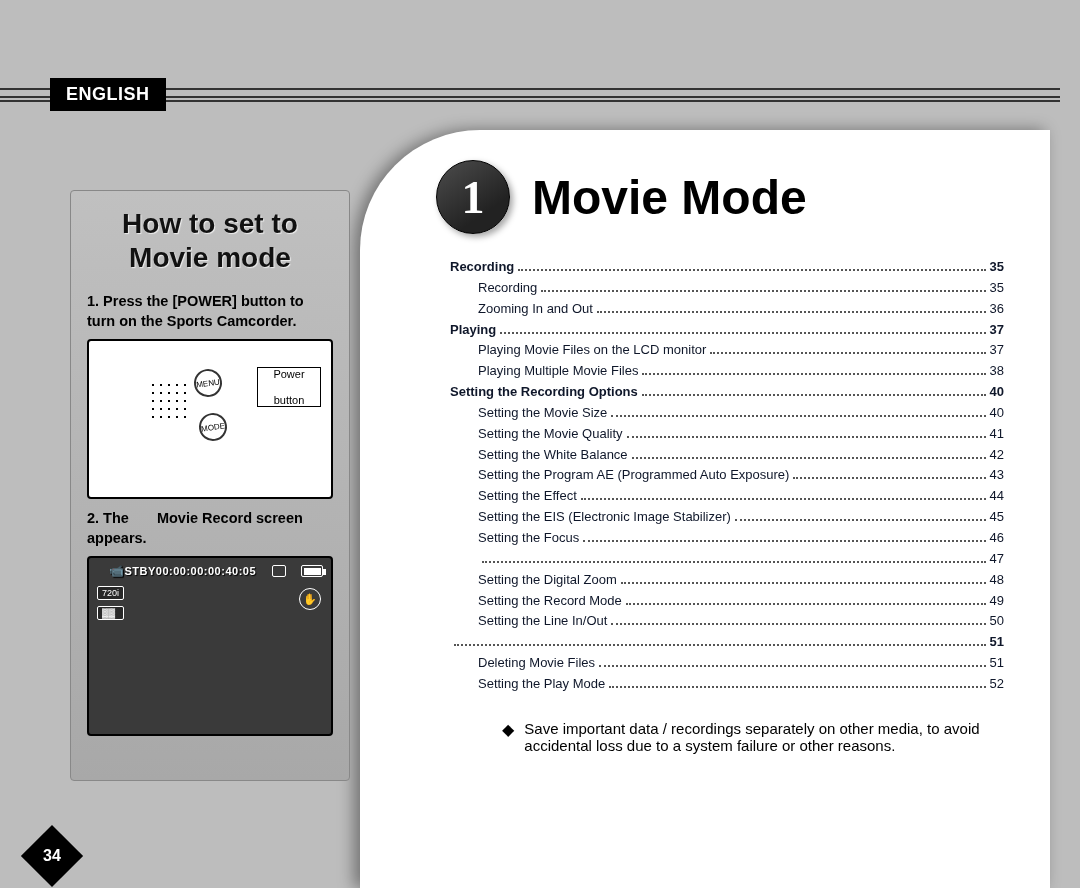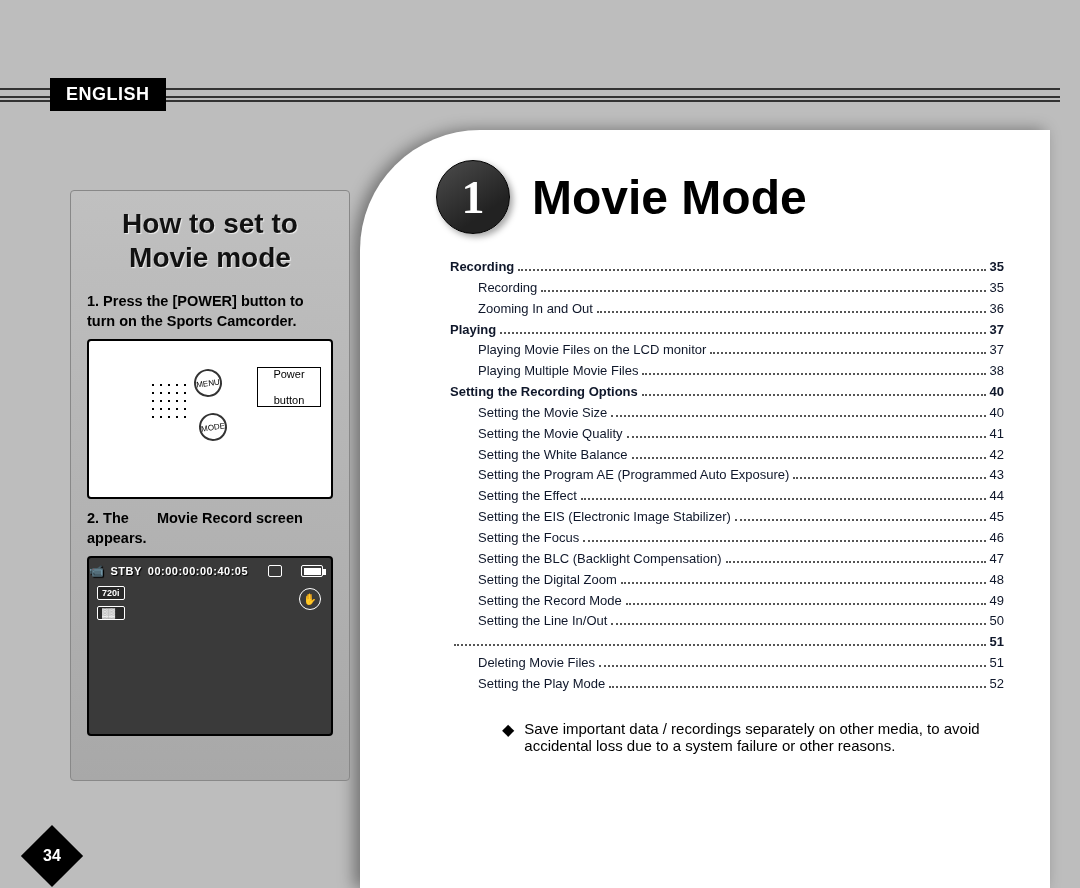--- a/index.html
+++ b/index.html
@@ -138,33 +138,33 @@
     border: 2px solid #000;
     border-radius: 4px;
     height: 180px;
     margin: 6px 2px 4px 2px;
     position: relative;
     color: #fff;
     font-size: 11px;
     overflow: hidden;
   }
   .rec-topbar {
-    position: absolute; top: 6px; left: 0; right: 8px;
-    display: flex; align-items: center; gap: 6px;
+    position: absolute; top: 6px; left: 20px; right: 8px;
+    display: flex; align-items: center; 
     font-weight: bold;
     letter-spacing: 0.5px;
     text-shadow: 1px 1px 1px #000;
   }
   .rec-side {
     position: absolute; top: 28px; left: 8px;
     display: flex; flex-direction: column; gap: 6px;
   }
   .rec-badge {
     border: 1.5px solid #fff; border-radius: 2px;
-    padding: 1px 4px; font-size: 9px; font-weight: bold;
+    padding: 1px 4px; font-size: 9px; font-weight: normal;
     background: rgba(0,0,0,.3);
   }
   .rec-hand {
     position: absolute; top: 30px; right: 10px;
     width: 22px; height: 22px; border: 1.5px solid #fff; border-radius: 50%;
     display:flex; align-items:center; justify-content:center;
   }
   .rec-scene {
     position:absolute; inset: 0;
     background:
@@ -399,21 +399,20 @@
             <span class="toc-label">Setting the EIS (Electronic Image Stabilizer)</span>
             <span class="dots"></span>
             <span class="toc-page">45</span>
           </div>
           <div class="toc-row sub">
             <span class="toc-label">Setting the Focus</span>
             <span class="dots"></span>
             <span class="toc-page">46</span>
           </div>
           <div class="toc-row sub">
-            <span class="toc-label">Setting the BLC (Backlight Compensation)</span>
             <span class="dots"></span>
             <span class="toc-page">47</span>
           </div>
           <div class="toc-row sub">
             <span class="toc-label">Setting the Digital Zoom</span>
             <span class="dots"></span>
             <span class="toc-page">48</span>
           </div>
           <div class="toc-row sub">
             <span class="toc-label">Setting the Record Mode</span>

